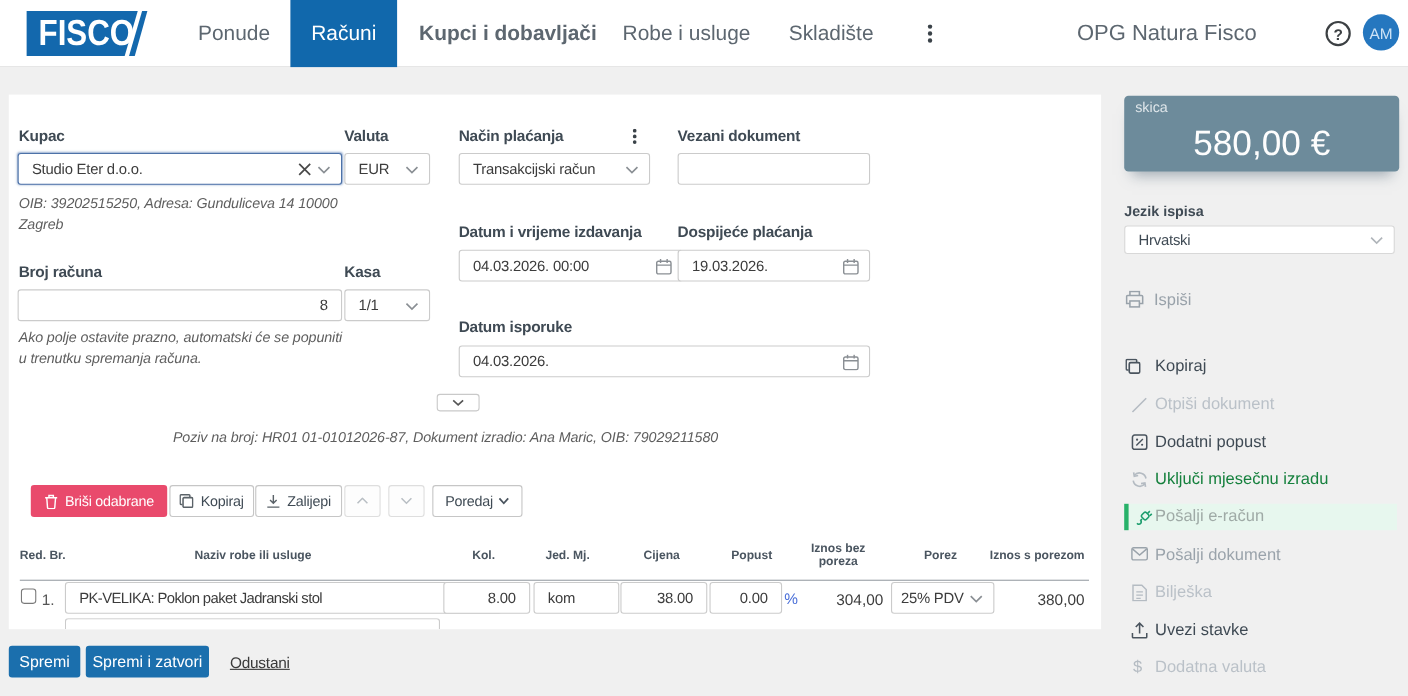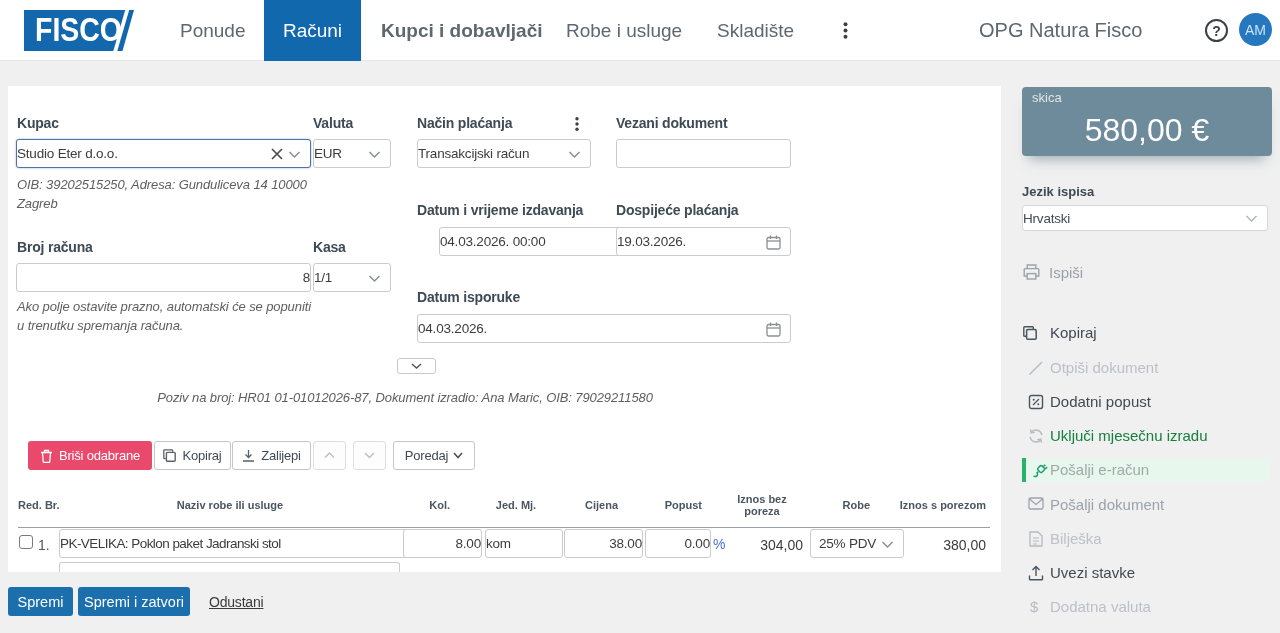--- a/index.html
+++ b/index.html
@@ -1,21 +1,21 @@
 <!DOCTYPE html>
 <html><head>
 <meta charset="utf-8">
 <style>
   * { margin:0; padding:0; box-sizing:border-box; }
   html,body { width:1280px; height:633px; overflow:hidden; }
   body { font-family:"Liberation Sans", sans-serif; background:#f0f0f0; position:relative; }
   .abs { position:absolute; }
   .lbl { position:absolute; font-weight:bold; font-size:14px; letter-spacing:-0.2px; color:#3f4a54; }
   .inp { position:absolute; background:#fff; border:1px solid #cbcbcb; border-radius:3px;
-         font-size:13.5px; letter-spacing:-0.2px; color:#3c3c3c; display:flex; align-items:center; padding:0 0; }
+         font-size:13.5px; letter-spacing:-0.2px; color:#3c3c3c; display:flex; align-items:center; padding:0 12px; }
   .ital { position:absolute; font-style:italic; font-size:13px; letter-spacing:-0.1px; color:#5e5e5e; line-height:19px; }
   .chev { position:absolute; right:9px; top:50%; margin-top:-3px; }
   .num { justify-content:flex-end; }
   svg { display:block; }
 </style>
 </head>
 <body>
 
 <div class="abs" style="left:0;top:0;width:1280px;height:61px;background:#fff;border-bottom:1px solid #e6e6e6;"></div>
 
@@ -70,21 +70,21 @@
   <svg class="chev" width="13" height="8">
       <polyline points="1.5,1 6.5,6 11.5,1" fill="none" stroke="#8a8f94" stroke-width="1.5"></polyline>
     </svg>
 </div>
 <div class="inp" style="left:616px;top:139px;width:175px;height:29px;"></div>
 
 <div class="ital" style="left:17px;top:175px;">OIB: 39202515250, Adresa: Gunduliceva 14 10000<br>Zagreb</div>
 
 <div class="lbl" style="left:417px;top:202px;">Datum i vrijeme izdavanja</div>
 <div class="lbl" style="left:616px;top:202px;">Dospijeće plaćanja</div>
-<div class="inp" style="left:439px;top:227px;width:204px;height:29px;">04.03.2026. 00:00
+<div class="inp" style="left:417px;top:227px;width:204px;height:29px;">04.03.2026. 00:00
   <svg class="abs" style="right:9px;top:7px;" width="15" height="15" viewBox="0 0 15 15">
       <rect x="1" y="2.5" width="13" height="11.5" rx="1.5" fill="none" stroke="#8a8f94" stroke-width="1.3"></rect>
       <line x1="4.5" y1="0.5" x2="4.5" y2="4" stroke="#8a8f94" stroke-width="1.3"></line>
       <line x1="10.5" y1="0.5" x2="10.5" y2="4" stroke="#8a8f94" stroke-width="1.3"></line>
       <line x1="1" y1="6" x2="14" y2="6" stroke="#8a8f94" stroke-width="1.3"></line>
     </svg>
 </div>
 <div class="inp" style="left:616px;top:227px;width:175px;height:29px;">19.03.2026.
   <svg class="abs" style="right:9px;top:7px;" width="15" height="15" viewBox="0 0 15 15">
       <rect x="1" y="2.5" width="13" height="11.5" rx="1.5" fill="none" stroke="#8a8f94" stroke-width="1.3"></rect>
@@ -157,21 +157,21 @@
     </svg>
 </div>
 
 <div class="abs" style="left:18px;top:499px;font-size:11px;font-weight:bold;color:#4a5560;">Red. Br.</div>
 <div class="abs" style="left:130px;top:499px;width:200px;text-align:center;font-size:11px;font-weight:bold;color:#4a5560;">Naziv robe ili usluge</div>
 <div class="abs" style="left:400px;top:499px;width:50px;text-align:right;font-size:11px;font-weight:bold;color:#4a5560;">Kol.</div>
 <div class="abs" style="left:486px;top:499px;width:60px;text-align:center;font-size:11px;font-weight:bold;color:#4a5560;">Jed. Mj.</div>
 <div class="abs" style="left:568px;top:499px;width:50px;text-align:right;font-size:11px;font-weight:bold;color:#4a5560;">Cijena</div>
 <div class="abs" style="left:652px;top:499px;width:50px;text-align:right;font-size:11px;font-weight:bold;color:#4a5560;">Popust</div>
 <div class="abs" style="left:732px;top:493px;width:60px;text-align:center;font-size:11px;font-weight:bold;color:#4a5560;line-height:12px;">Iznos bez<br>poreza</div>
-<div class="abs" style="left:820px;top:499px;width:50px;text-align:right;font-size:11px;font-weight:bold;color:#4a5560;">Robe</div>
+<div class="abs" style="left:820px;top:499px;width:50px;text-align:right;font-size:11px;font-weight:bold;color:#4a5560;">Porez</div>
 <div class="abs" style="left:886px;top:499px;width:100px;text-align:right;font-size:11px;font-weight:bold;color:#4a5560;">Iznos s porezom</div>
 <div class="abs" style="left:18px;top:527px;width:972px;height:1px;background:#9aa0a6;"></div>
 
 <div class="abs" style="left:19px;top:535px;width:14px;height:14px;border:1.5px solid #7a7a7a;border-radius:3px;background:#fff;"></div>
 <div class="abs" style="left:38px;top:537px;font-size:14px;color:#555;">1.</div>
 <div class="inp" style="left:59px;top:529px;width:397px;height:29px;letter-spacing:-0.55px;">PK-VELIKA: Poklon paket Jadranski stol
   <svg class="chev" width="13" height="8">
       <polyline points="1.5,1 6.5,6 11.5,1" fill="none" stroke="#8a8f94" stroke-width="1.5"></polyline>
     </svg>
 </div>

